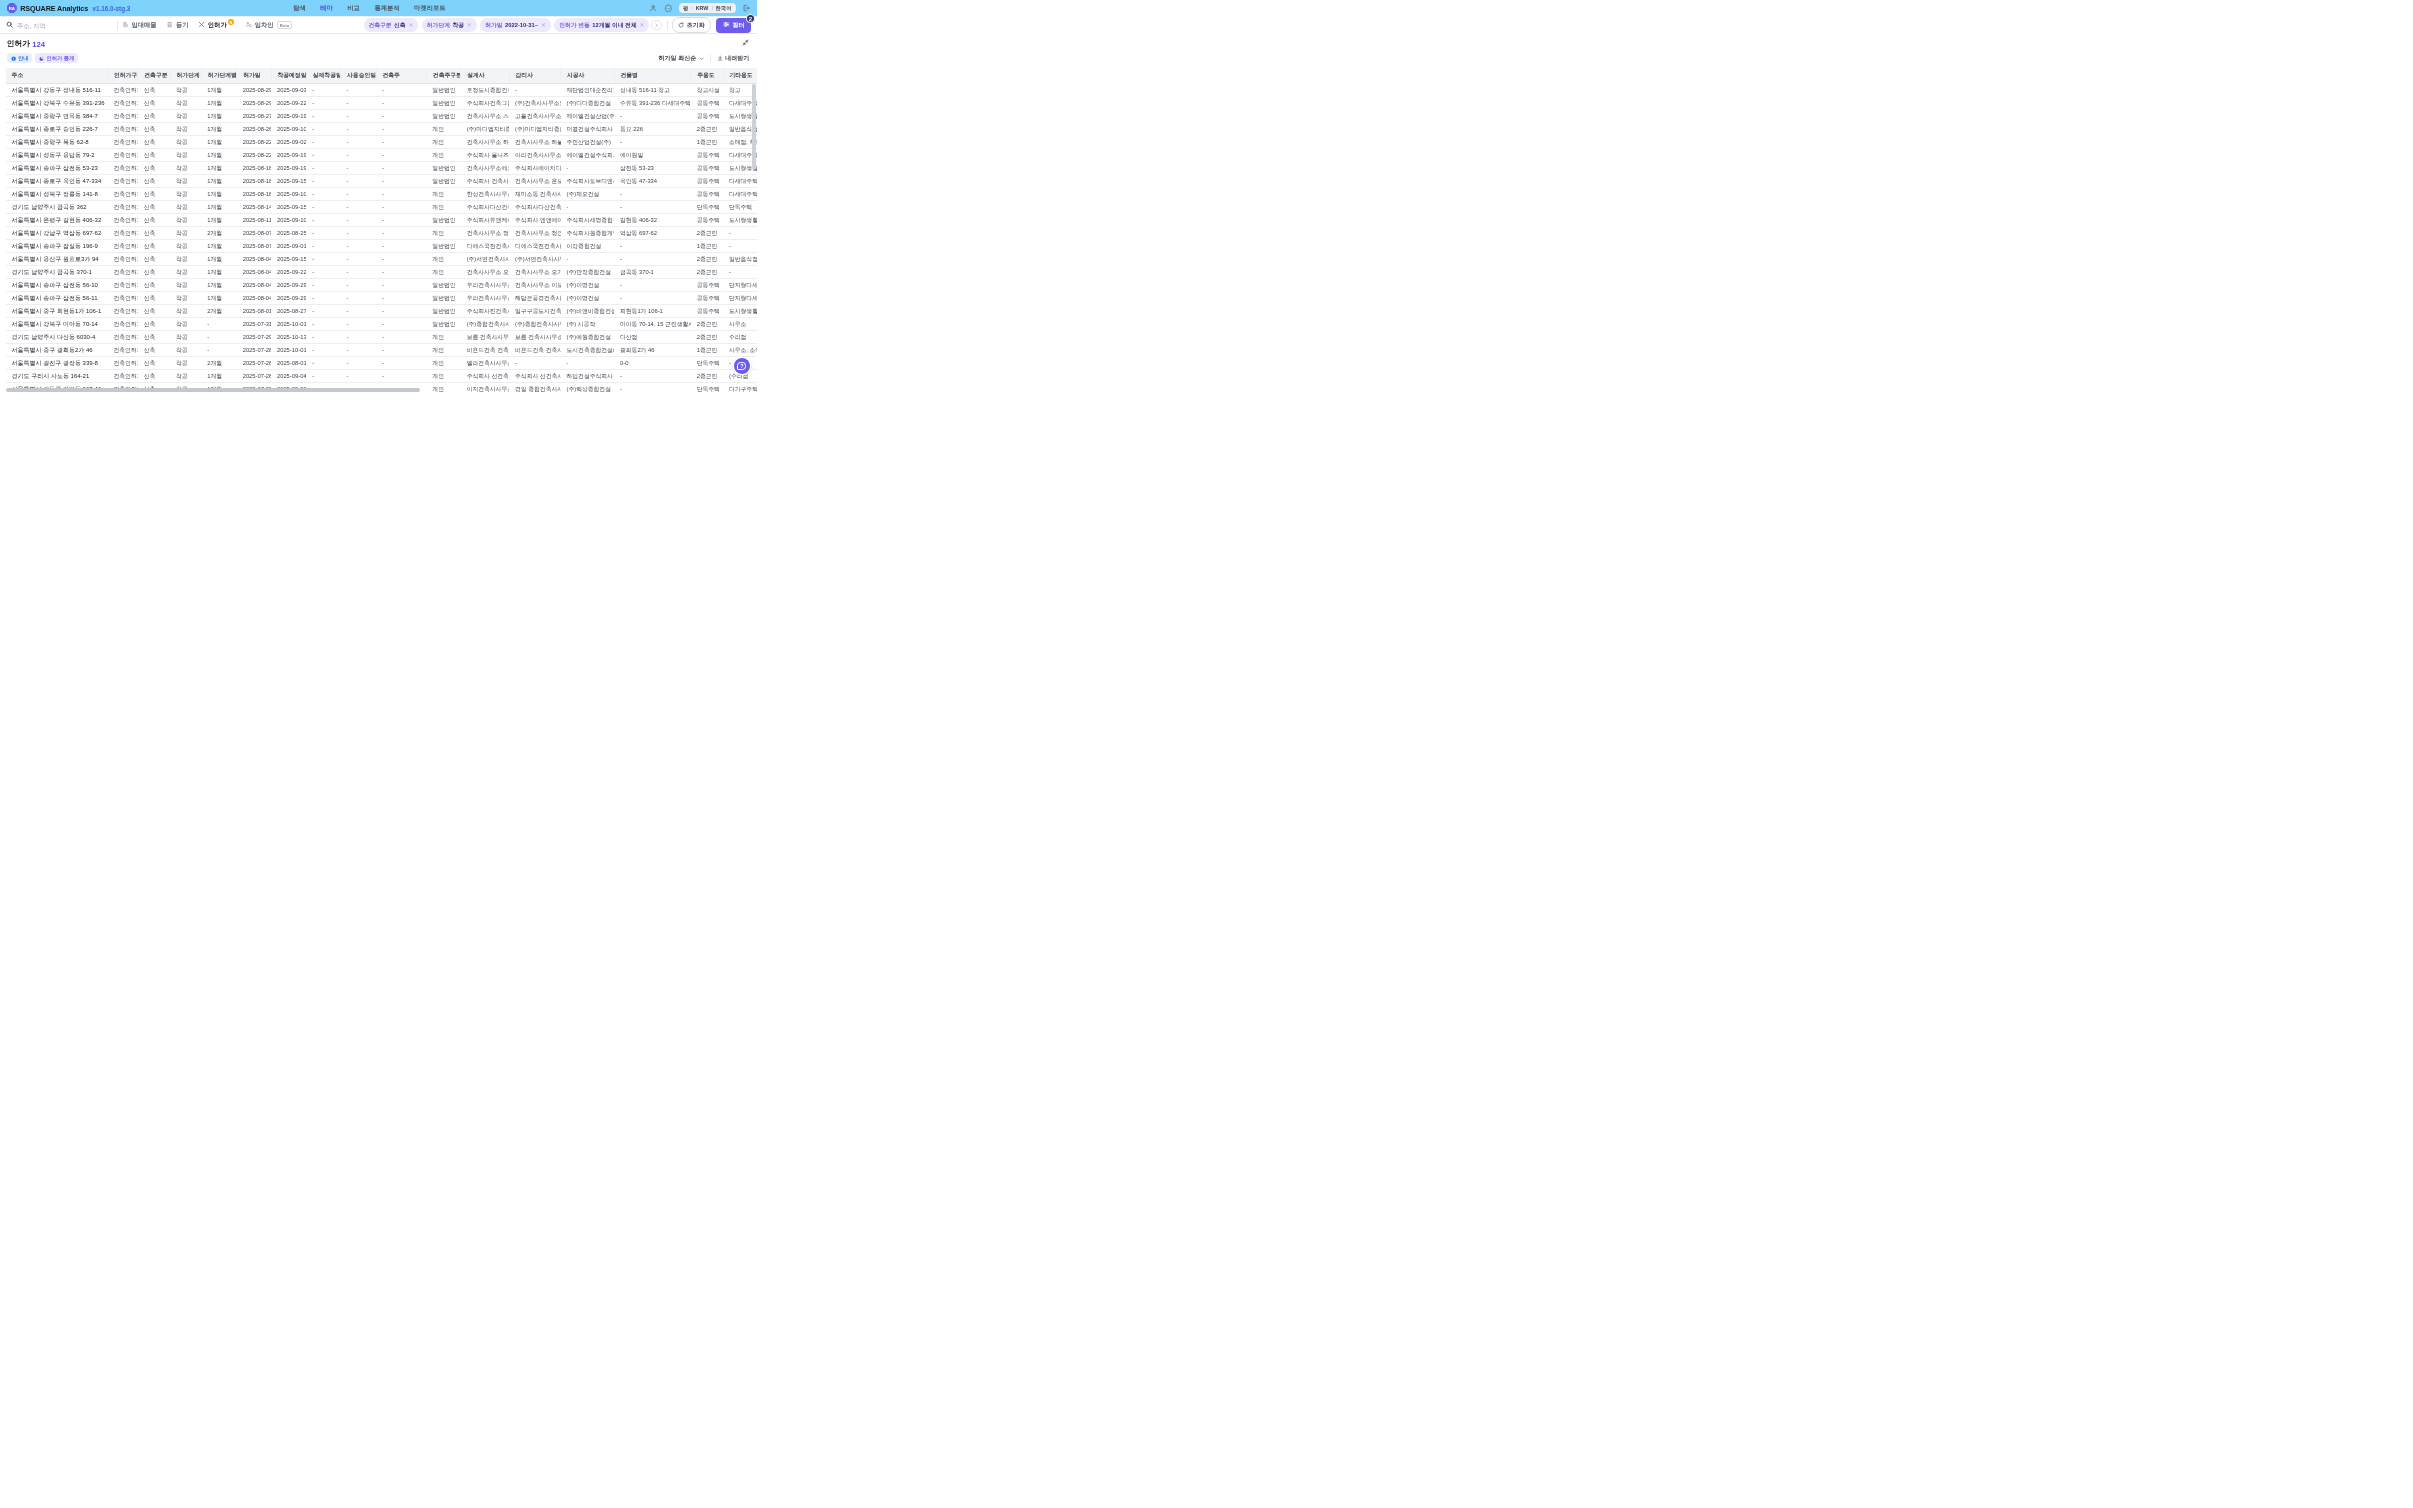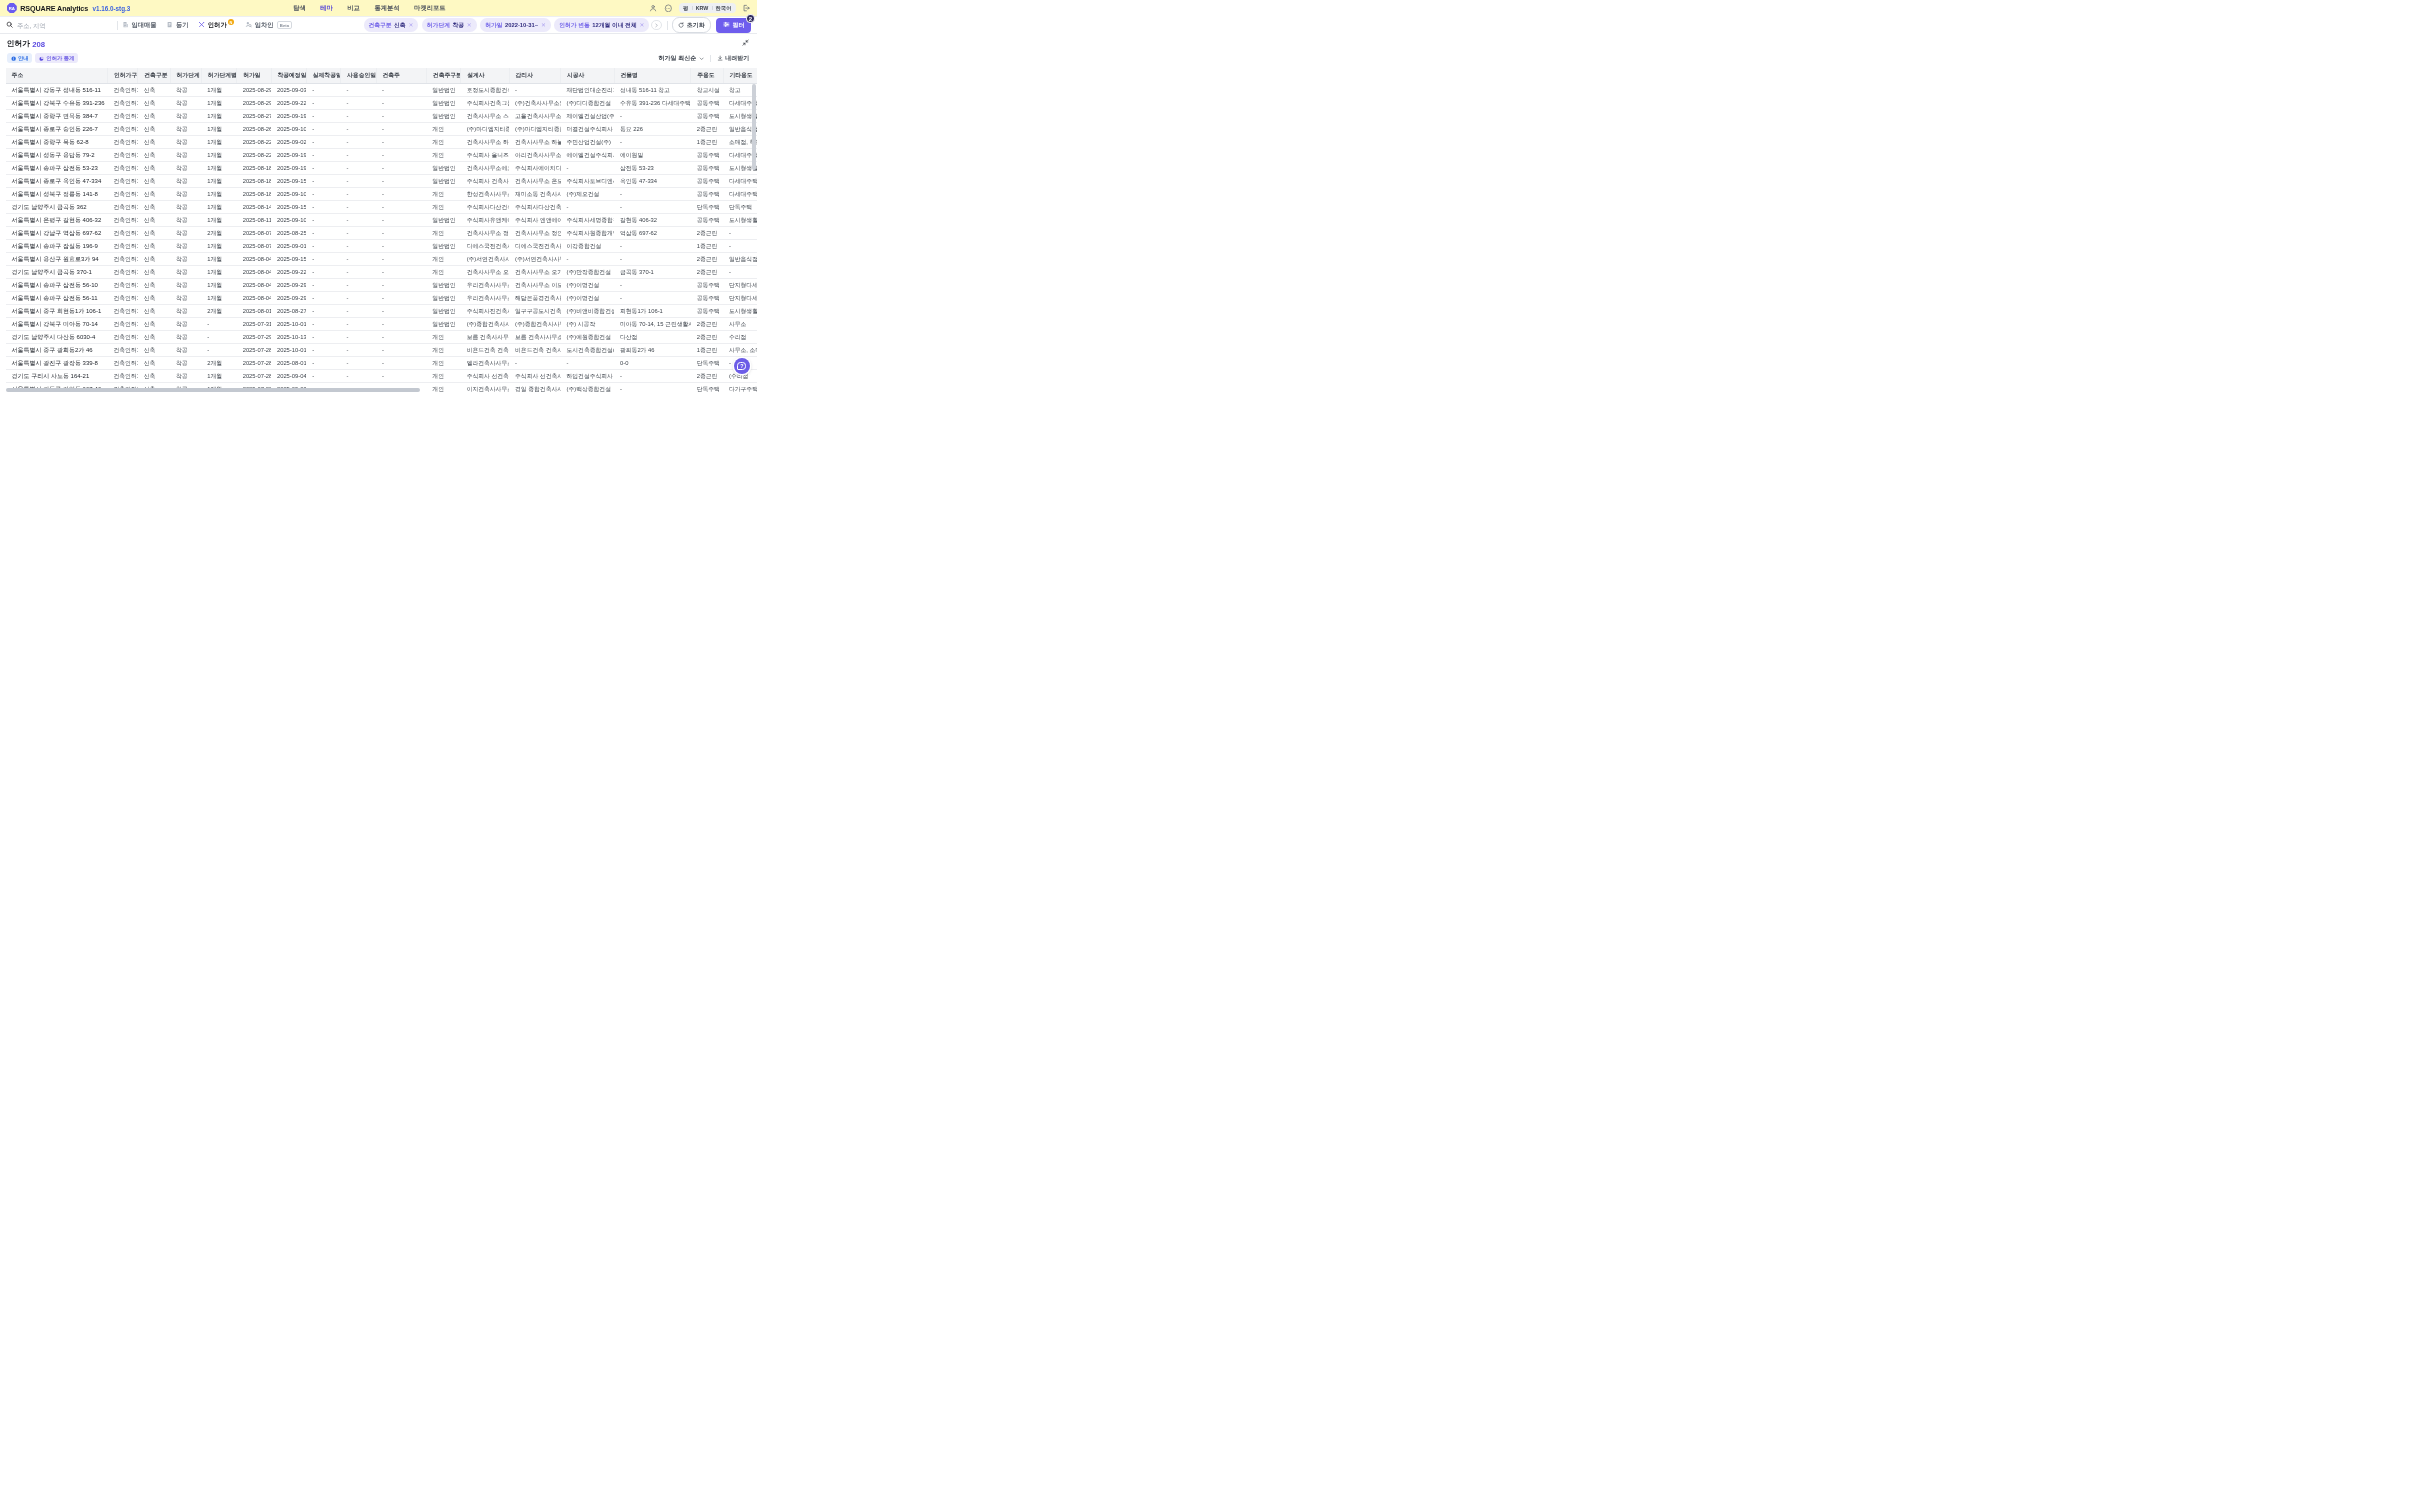--- a/index.html
+++ b/index.html
@@ -1,21 +1,21 @@
 <!DOCTYPE html>
 <html style="font-size:7.7px"><head>
 <meta charset="utf-8">
 <style>
   * { margin:0; padding:0; box-sizing:border-box; }
   html,body { background:#fff; }
   body { font-family:"Liberation Sans","DejaVu Sans",sans-serif; }
   .page { position:relative; width:757px; height:394px; overflow:hidden; background:#fff; }
 
   
-  .topbar { position:relative; height:17px; display:flex; align-items:center; padding:0 6.8px; border-bottom:0.5px solid #edeff2; background:#fef9c3; }
+  .topbar { position:relative; height:17px; display:flex; align-items:center; padding:0 6.8px; border-bottom:0.5px solid #edeff2; background:#7dd3fc; }
   .logo { display:flex; align-items:center; gap:3.4px; }
   .logo-badge { width:10px; height:10px; background:#6a5cf0; color:#fff; font-size:4.3px; font-weight:700; display:flex; align-items:center; justify-content:center; clip-path:polygon(30% 0,70% 0,100% 30%,100% 70%,70% 100%,30% 100%,0 70%,0 30%); }
   .logo-text { font-size:7.2px; font-weight:800; color:#17181c; letter-spacing:-0.1px; }
   .version { font-size:6.3px; font-weight:800; color:#3d63e0; margin-left:1px; }
   .main-nav { position:absolute; left:50%; transform:translateX(-56%); display:flex; gap:14.5px; }
   .nav-item { font-size:6.3px; font-weight:700; color:#4b515c; cursor:pointer; }
   .nav-item.active { color:#5747d8; }
   .top-right { margin-left:auto; display:flex; align-items:center; gap:6.3px; }
   .icon-btn { display:flex; align-items:center; cursor:pointer; }
   .locale-pill { display:flex; align-items:center; background:#eef0f3; border-radius:3.9px; padding:1.9px 4.3px; gap:3.4px; cursor:pointer; }
@@ -236,21 +236,21 @@
           </svg>
       </span>
       <span>필터</span>
       <span class="filter-badge">2</span>
     </div>
   </div>
 
   <div class="content-head">
     <div class="title-row">
       <span class="page-title">인허가</span>
-      <span class="page-count">208</span>
+      <span class="page-count">124</span>
       <span class="collapse">
         <svg width="7.2" height="7.2" viewBox="0 0 24 24" fill="none" stroke="#2c3138" stroke-width="2.2" stroke-linecap="round" stroke-linejoin="round">
             <path d="M21 3l-7 7"></path>
             <path d="M14 4.5V10h5.5"></path>
             <path d="M3 21l7-7"></path>
             <path d="M10 19.5V14H4.5"></path>
           </svg>
       </span>
     </div>
     <div class="sub-row">

